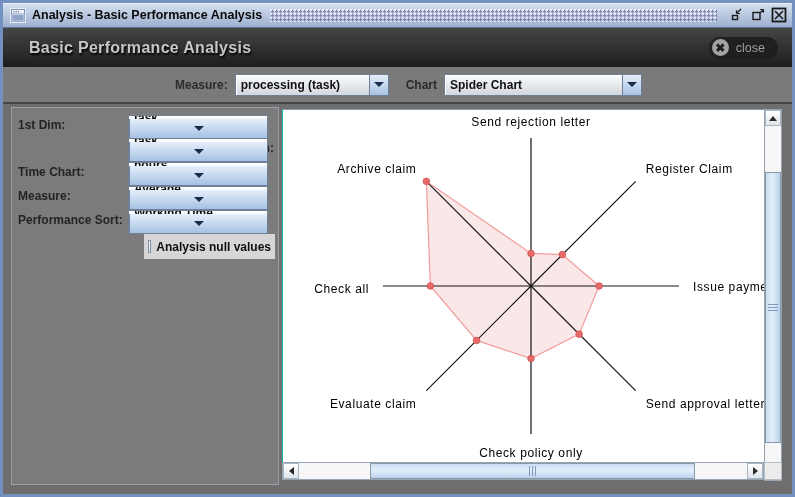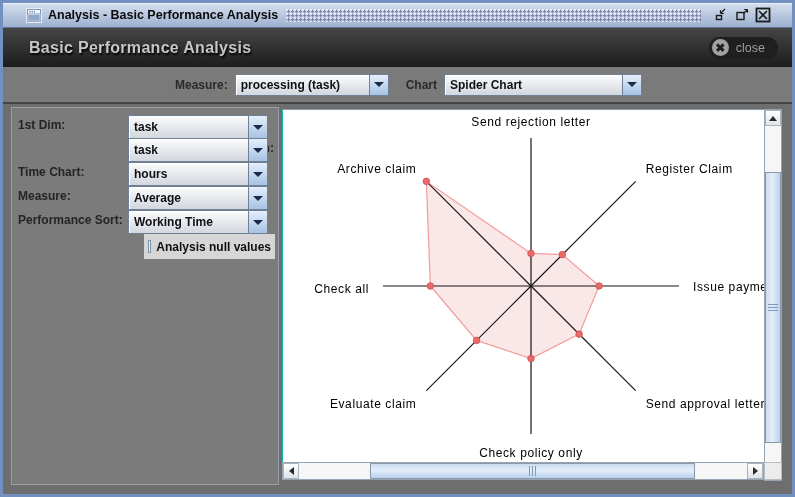--- a/index.html
+++ b/index.html
@@ -10,21 +10,21 @@
     box-shadow: inset 0 0 0 1px #2F4A84;
     background:#6E6E6E;
     display:flex; flex-direction:column;
   }
   
   .titlebar{
     height:25px; flex:0 0 25px; display:flex; align-items:center;
     background:linear-gradient(#D6E0EF,#9DB0D0);
     border-bottom:1px solid #61719B;
     box-shadow: inset 0 1px 0 #EAF0F8;
-    padding:0 20px; position:relative;
+    padding:0 4px; position:relative;
   }
   .win-icon{ width:16px; height:15px; margin:0 6px 0 3px; }
   .title-text{ font-size:12.5px; font-weight:bold; color:#0A0A0A; white-space:nowrap; z-index:2; padding-right:8px; }
   .bumps{
     flex:1 1 auto; height:13px; margin-right:8px;
     background-image:
       radial-gradient(circle at 1px 1px, #ECF1F8 32%, transparent 36%),
       radial-gradient(circle at 2.5px 2.5px, #77719B 30%, transparent 34%);
     background-size:4px 4px;
     opacity:.8;
@@ -69,21 +69,21 @@
   }
   .combo .arrow{
     flex:0 0 19px; border-left:1px solid #6F8096;
     background:linear-gradient(#E5EEFA,#A6C2E3);
     display:flex; align-items:center; justify-content:center;
   }
   .combo .arrow i{
     width:0; height:0; border-left:5px solid transparent; border-right:5px solid transparent;
     border-top:5px solid #1B2B4B;
   }
-  .combo.w154{ width:154px; } .combo.w198{ width:198px; } .combo.w140{ width:140px; height:24px; }
+  .combo.w154{ width:154px; } .combo.w198{ width:198px; } .combo.w140{ width:140px; height:24px;flex-direction:column; }
   
   .content{ flex:1 1 auto; position:relative; background:#6E6E6E; }
   .side-panel{
     position:absolute; left:8px; top:3px; width:268px; height:378px;
     background:#7B7B7B; border:1px solid #97A0AA;
   }
   .frow{ position:absolute; left:6px; height:20px; display:flex; align-items:center; }
   .frow .flabel{ font-size:12px; font-weight:bold; color:#242424; }
   .frow .combo{ position:absolute; left:110px; top:0; }
   .cb-panel{

